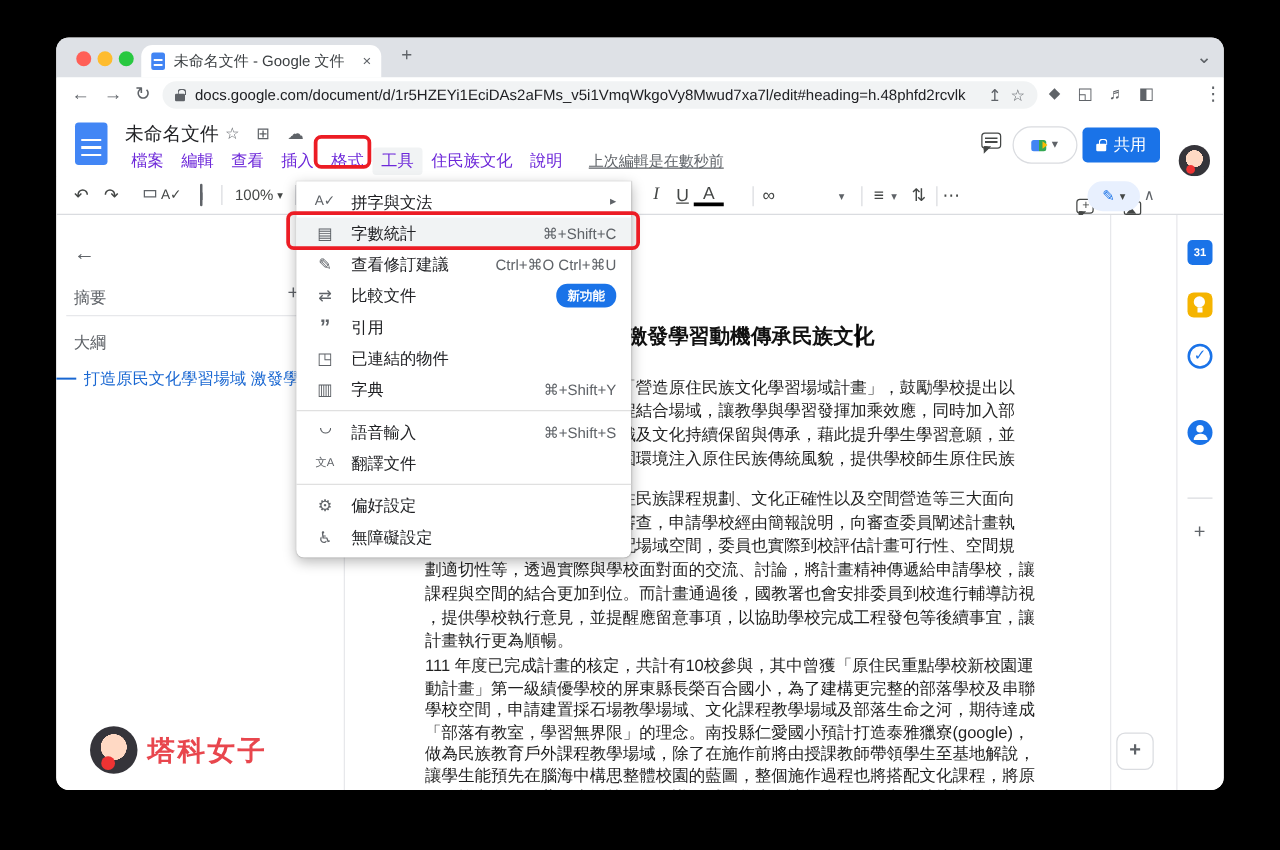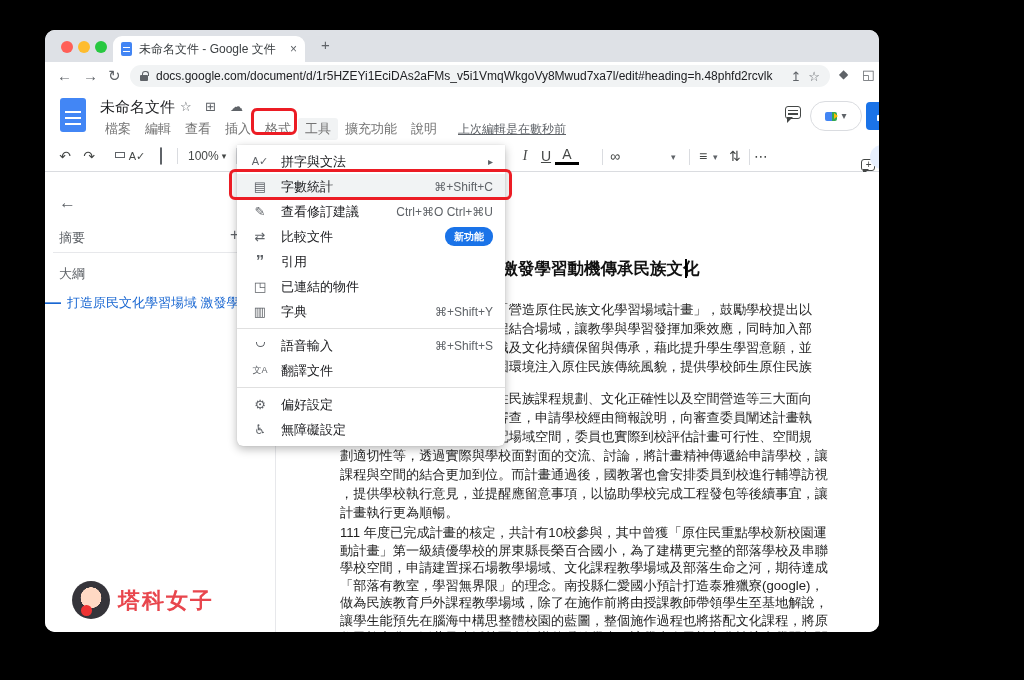--- a/index.html
+++ b/index.html
@@ -1,40 +1,40 @@
 <!DOCTYPE html>
 <html><head>
 <meta charset="utf-8">
 <style>
   html,body{margin:0;padding:0;background:#000;}
   *{box-sizing:border-box;font-family:"Liberation Sans","DejaVu Sans",sans-serif;}
   .stage{position:relative;width:1024px;height:680px;background:#000;overflow:hidden;}
   .abs{position:absolute;}
-  .win{position:absolute;left:45px;top:30px;width:834px;height:602px;background:#fff;border-radius:10px;overflow:hidden;}
+  .win{position:absolute;left:45px;top:30px;width:934px;height:602px;background:#fff;border-radius:10px;overflow:hidden;}
   
   .tabstrip{position:absolute;left:0;top:0;width:934px;height:32px;background:#dee1e6;}
   .tl{position:absolute;top:11px;width:12px;height:12px;border-radius:50%;}
   .tab{position:absolute;left:68px;top:6px;width:192px;height:26px;background:#fff;border-radius:9px 9px 0 0;display:flex;align-items:center;padding:0 8px;}
   .tab-title{font-size:12px;color:#3c4043;margin-left:7px;white-space:nowrap;overflow:hidden;flex:1;}
   .favicon{width:11px;height:14px;background:#4285f4;border-radius:2px;position:relative;flex:none;}
   .favicon i{position:absolute;left:2px;right:2px;top:5px;height:6px;background:repeating-linear-gradient(#fff 0 1.5px,transparent 1.5px 4px);}
   .gicon{color:#5f6368;font-size:15px;line-height:1;}
   
   .navbar{position:absolute;left:0;top:32px;width:934px;height:28px;background:#fff;}
   .urlpill{position:absolute;left:85px;top:3px;width:700px;height:22px;background:#f1f3f4;border-radius:12px;display:flex;align-items:center;padding:0 10px;}
   .url{font-size:12px;color:#202124;white-space:nowrap;overflow:hidden;flex:1;margin-left:8px;}
   .lockicon{width:8px;height:6px;background:#5f6368;border-radius:1px;position:relative;margin-top:3px;flex:none;}
   .lockicon::before{content:"";position:absolute;left:1.5px;top:-4px;width:5px;height:4px;border:1.5px solid #5f6368;border-bottom:none;border-radius:3px 3px 0 0;}
   
   .dheader{position:absolute;left:0;top:60px;width:934px;height:51px;background:#fff;}
   .doclogo{position:absolute;left:15px;top:8px;width:26px;height:34px;background:#4286f5;border-radius:3px;}
   .doclogo i{position:absolute;left:5px;right:5px;top:13px;height:15px;background:repeating-linear-gradient(#fff 0 2px,transparent 2px 6px);}
   .doctitle{position:absolute;left:55px;top:8px;font-size:15px;color:#202124;}
   .menurow{position:absolute;left:53px;top:28px;display:flex;align-items:center;height:22px;}
-  .menu-item{font-size:13px;color:#737373;padding:2px 7px;border-radius:4px;}
+  .menu-item{font-size:13px;color:#6d28d9;padding:2px 7px;border-radius:4px;}
   .lastedit{font-size:12px;color:#5f6368;text-decoration:underline;margin-left:14px;white-space:nowrap;}
   .sharebtn{position:absolute;left:821px;top:12px;width:62px;height:28px;background:#1a73e8;border-radius:4px;color:#fff;display:flex;align-items:center;justify-content:center;gap:6px;font-size:13px;}
   .sharebtn .lk{width:8px;height:6px;background:#fff;border-radius:1px;position:relative;margin-top:3px;}
   .sharebtn .lk::before{content:"";position:absolute;left:1.5px;top:-4px;width:5px;height:4px;border:1.5px solid #fff;border-bottom:none;border-radius:3px 3px 0 0;}
   .meetpill{position:absolute;left:765px;top:11px;width:52px;height:30px;border:1px solid #dadce0;border-radius:15px;display:flex;align-items:center;justify-content:center;gap:4px;}
   .cam{width:12px;height:9px;border-radius:2px;background:linear-gradient(90deg,#4285f4 0 55%,#34a853 55%);position:relative;}
   .cam::after{content:"";position:absolute;right:-4px;top:1px;border:3.5px solid transparent;border-left:4px solid #fbbc04;}
   .bubble{width:16px;height:13px;border:1.7px solid #444746;border-radius:3px;position:relative;}
   .bubble::after{content:"";position:absolute;left:1px;bottom:-5px;border:3px solid transparent;border-top-color:#444746;border-left-color:#444746;}
   .bubble i{position:absolute;left:2px;right:2px;top:3px;height:5px;background:repeating-linear-gradient(#444746 0 1.3px,transparent 1.3px 3.2px);}
@@ -139,21 +139,21 @@
       <span class="abs gicon" style="left:135px;top:10px;font-size:13px">☆</span>
       <span class="abs gicon" style="left:160px;top:10px;font-size:13px">⊞</span>
       <span class="abs gicon" style="left:185px;top:10px;font-size:13px">☁</span>
       <div class="menurow">
         <span class="menu-item">檔案</span>
         <span class="menu-item">編輯</span>
         <span class="menu-item">查看</span>
         <span class="menu-item">插入</span>
         <span class="menu-item">格式</span>
         <span class="menu-item" style="background:#f1f3f4;border-radius:3px">工具</span>
-        <span class="menu-item">擴充功能</span>
+        <span class="menu-item">住民族文化</span>
         <span class="menu-item">說明</span>
         <span class="lastedit">上次編輯是在數秒前</span>
       </div>
       <div class="abs bubble" style="left:740px;top:16px">
           <i></i>
         </div>
       <div class="meetpill">
         <span class="cam"></span>
         <span class="gicon" style="font-size:10px">▾</span>
       </div>

